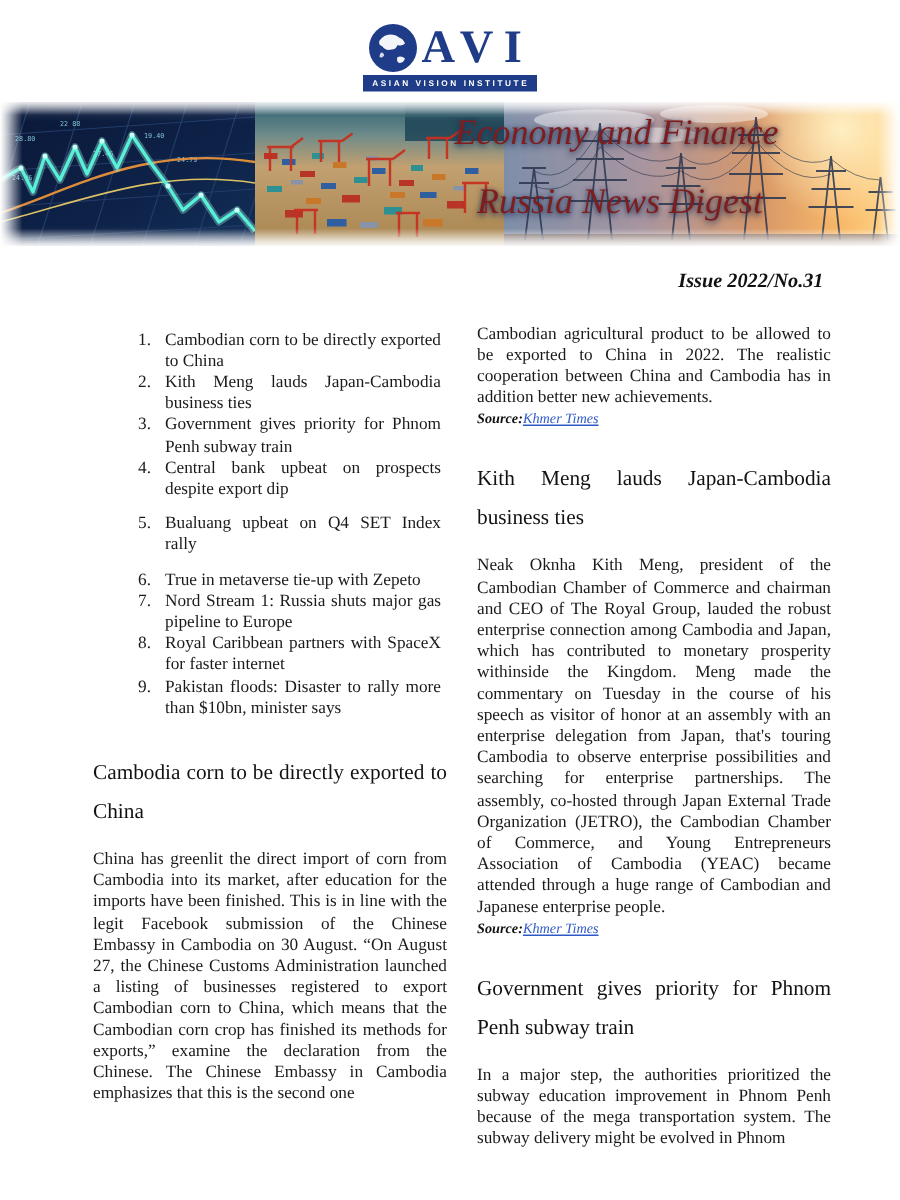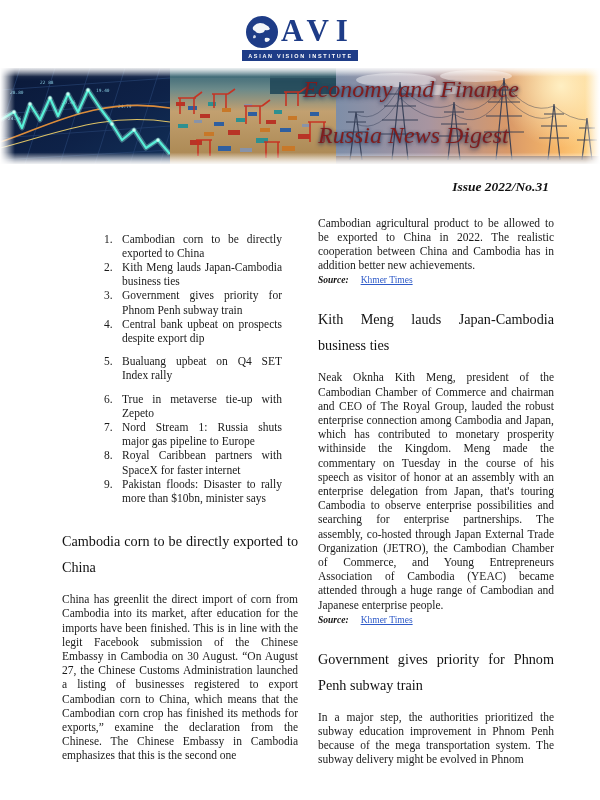--- a/index.html
+++ b/index.html
@@ -53,38 +53,38 @@
   .issue-line {
     margin-top:15px; padding-right:51px; text-align:right;
     font-size:13.5px; font-weight:bold; font-style:italic; color:#111;
   }
 
   
   .columns { display:flex; gap:20px; margin:21px 0 0 62px; }
   .col { width:236px; font-size:11.5px; line-height:14.2px; text-align:justify; }
 
   .toc-heading { font-size:13px; line-height:16px; margin:0 0 13px; color:#111; }
-  ol.toc { list-style:none; margin:16px; padding:0; counter-reset:tocitem; }
+  ol.toc { list-style:none; margin:4px; padding:0; counter-reset:tocitem; }
   ol.toc li { counter-increment:tocitem; position:relative; padding-left:44px; }
   ol.toc li::before {
     content:counter(tocitem) "."; position:absolute; left:26px; top:0;
   }
   ol.toc li:nth-child(5), ol.toc li:nth-child(6) { margin-top:9px; }
 
   h2.article-heading {
     font-size:14.2px; font-weight:normal; line-height:26px;
     text-align:justify; color:#111; margin:20px 0 12px;
   }
   .col.left h2.article-heading { margin-top:23px; }
   p.article-body { margin:0; }
 
   .source-line { margin:2px 0 0; font-size:9.5px; line-height:12px; text-align:left; }
   .source-label { font-weight:bold; font-style:italic; color:#111; }
   .source-link {
-    margin-left:12px; color:#2e5ac8;
+    margin-left:0; font-style:italic; color:#2e5ac8;
     text-decoration:underline; cursor:pointer;
   }
 </style>
 </head>
 <body>
 
 <div class="page">
 
   <header class="masthead">
     <div class="logo">

